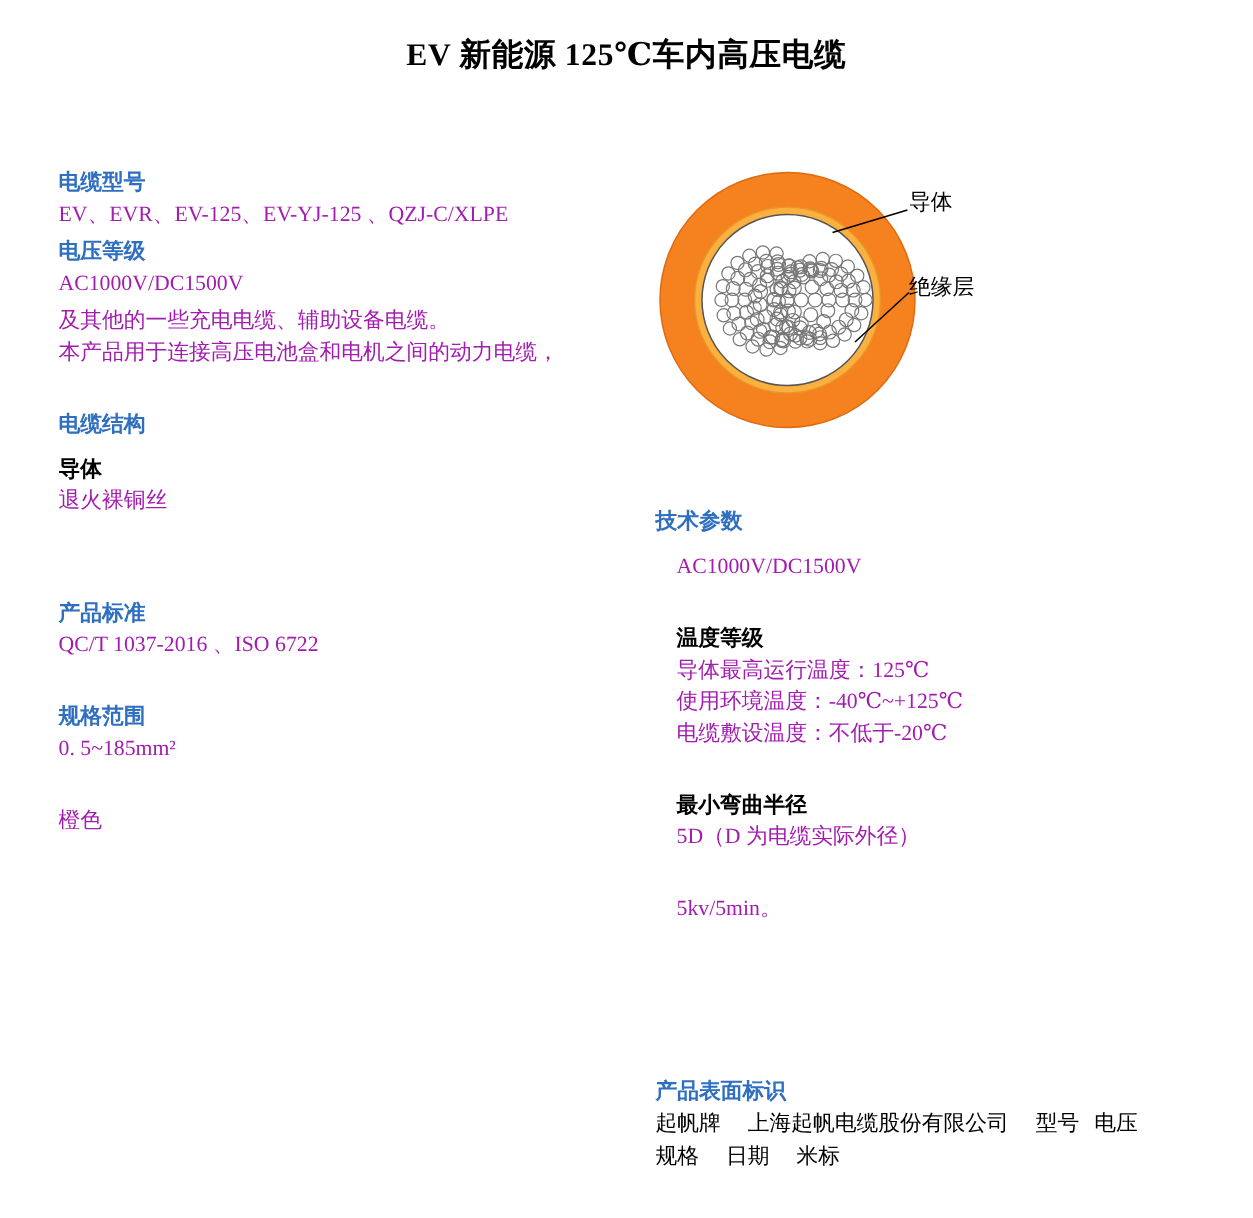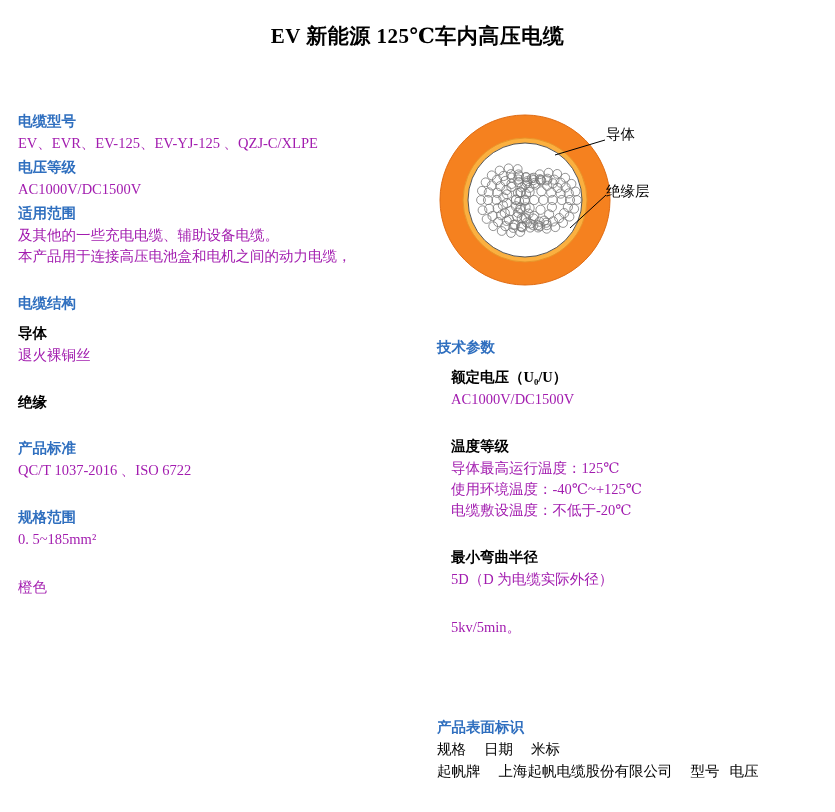--- a/index.html
+++ b/index.html
@@ -47,21 +47,21 @@
     font-size: 14.5px;
     margin: 0;
     line-height: 1.45;
   }
   .block {
     margin-bottom: 11px;
   }
   
   .col-left {
     position: absolute;
-    left: 18px;
+    left: 39px;
     top: 112px;
     width: 400px;
   }
   .col-left .block.tight { margin-bottom: 4px; }
   .gap-big { height: 16px; }
   
   .col-right {
     position: absolute;
     left: 437px;
     top: 338px;
@@ -117,40 +117,38 @@
       <div class="heading">电缆型号</div>
       <div class="body-text">EV、EVR、EV-125、EV-YJ-125 、QZJ-C/XLPE</div>
     </div>
 
     <div class="block tight">
       <div class="heading">电压等级</div>
       <div class="body-text">AC1000V/DC1500V</div>
     </div>
 
     <div class="block">
-      <div class="heading">适用范围</div>
       <div class="body-text">及其他的一些充电电缆、辅助设备电缆。</div>
       <div class="body-text">本产品用于连接高压电池盒和电机之间的动力电缆，</div>
     </div>
 
     <div class="gap-big"></div>
 
     <div class="block">
       <div class="heading">电缆结构</div>
     </div>
 
     <div class="block">
       <div class="subheading">导体</div>
       <div class="body-text">退火裸铜丝</div>
     </div>
 
     <div class="gap-big"></div>
 
     <div class="block">
-      <div class="subheading">绝缘</div>
     </div>
 
     <div class="gap-big"></div>
 
     <div class="block">
       <div class="heading">产品标准</div>
       <div class="body-text">QC/T 1037-2016 、ISO 6722</div>
     </div>
 
     <div class="gap-big"></div>
@@ -329,21 +327,20 @@
     <div class="callout-label label-insulation" style="left:176px; top:82px;">绝缘层</div>
   </div>
 
   <div class="col-right">
 
     <div class="block">
       <div class="heading">技术参数</div>
     </div>
 
     <div class="block indent">
-      <div class="subheading">额定电压（U₀/U）</div>
       <div class="body-text">AC1000V/DC1500V</div>
     </div>
 
     <div class="gap-big"></div>
 
     <div class="block indent">
       <div class="subheading">温度等级</div>
       <div class="body-text">导体最高运行温度：125℃</div>
       <div class="body-text">使用环境温度：-40℃~+125℃</div>
       <div class="body-text">电缆敷设温度：不低于-20℃</div>
@@ -360,20 +357,20 @@
 
     <div class="block indent">
       <div class="body-text">5kv/5min。</div>
     </div>
 
   </div>
 
   <div class="footer-block">
     <div class="heading">产品表面标识</div>
     <div class="footer-line">
+      <span>起帆牌</span><span class="sp"></span><span>上海起帆电缆股份有限公司</span><span class="sp"></span><span>型号</span><span class="sp-sm"></span><span>电压</span>
+    </div>
+    <div class="footer-line">
       <span>规格</span><span class="sp"></span><span>日期</span><span class="sp"></span><span>米标</span>
     </div>
-    <div class="footer-line">
-      <span>起帆牌</span><span class="sp"></span><span>上海起帆电缆股份有限公司</span><span class="sp"></span><span>型号</span><span class="sp-sm"></span><span>电压</span>
-    </div>
   </div>
 
 </div>
 
 </body></html>

